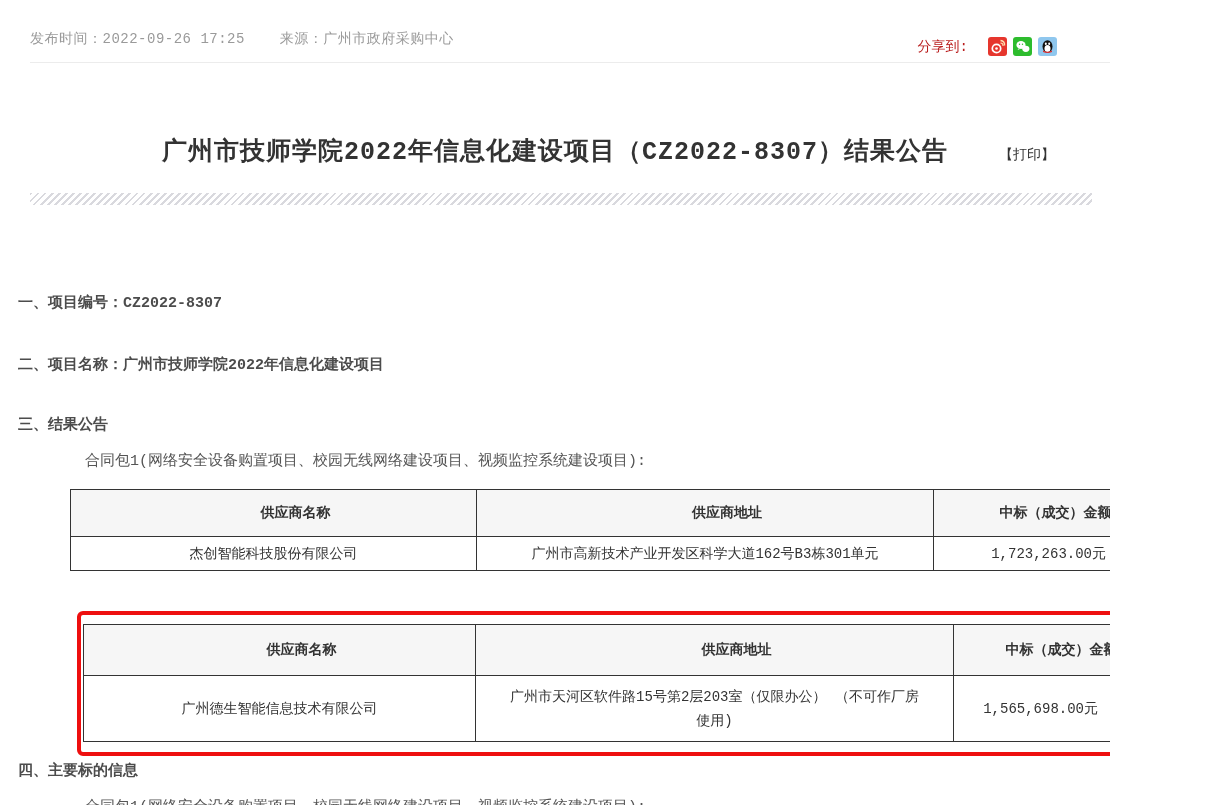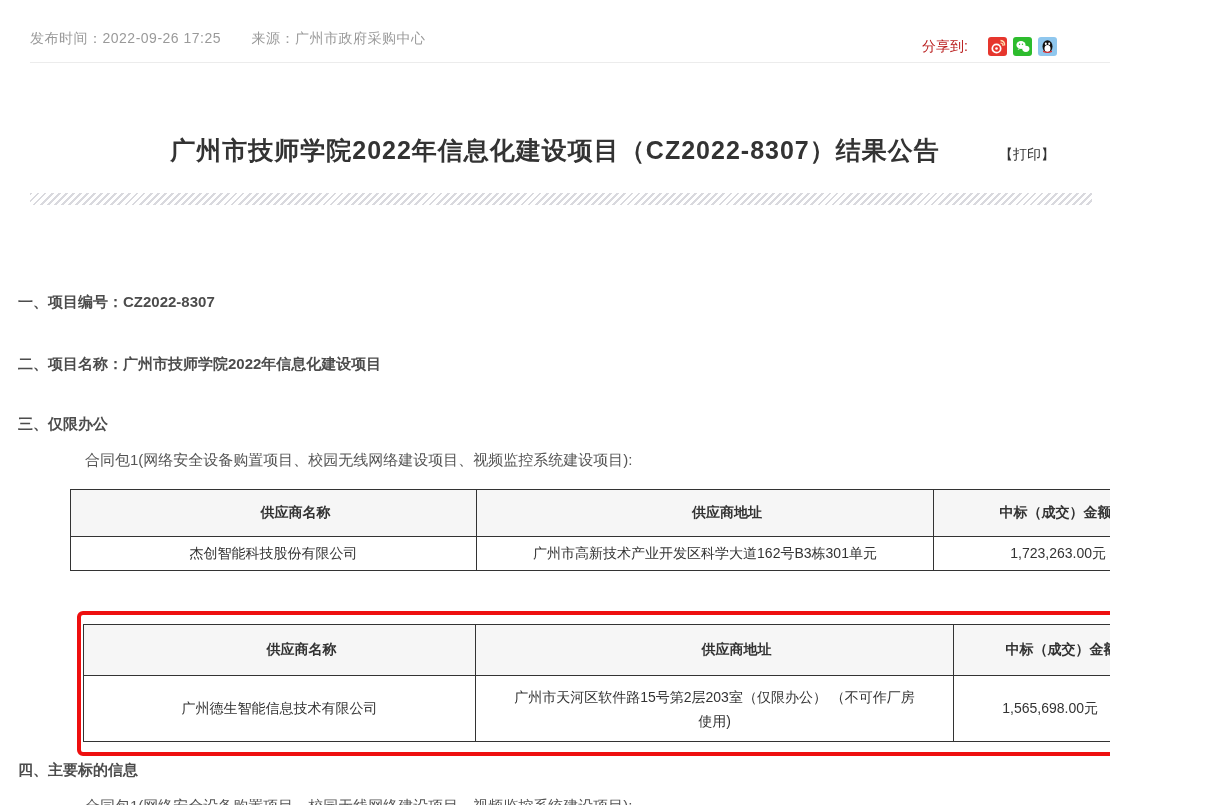--- a/index.html
+++ b/index.html
@@ -6,21 +6,21 @@
     margin: 0;
     padding: 0;
     overflow: hidden;
     background: #ffffff;
   }
   .page {
     position: relative;
     width: 1110px;
     height: 805px;
     background: #ffffff;
-    font-family: Liberation Sans, sans-serif;
+    font-family: Liberation Mono, monospace;
     overflow: hidden;
   }
 
   
   .meta-line {
     position: absolute;
     top: 30px;
     left: 30px;
     font-size: 14px;
     color: #9a9a9a;
@@ -220,21 +220,21 @@
   <div class="top-divider"></div>
   <div class="right-edge-line"></div>
 
   <div class="article-title">广州市技师学院2022年信息化建设项目（CZ2022-8307）结果公告</div>
   <div class="print-btn">【打印】</div>
 
   <div class="hatch-divider"></div>
 
   <div class="sec-heading sec-1">一、项目编号：CZ2022-8307</div>
   <div class="sec-heading sec-2">二、项目名称：广州市技师学院2022年信息化建设项目</div>
-  <div class="sec-heading sec-3">三、仅限办公</div>
+  <div class="sec-heading sec-3">三、结果公告</div>
 
   <div class="pkg-line pkg-1">合同包1(网络安全设备购置项目、校园无线网络建设项目、视频监控系统建设项目):</div>
 
   <table class="result" id="table1">
     <colgroup>
         <col style="width:406px">
         <col style="width:457px">
         <col style="width:200px">
       </colgroup>
     <tbody>

